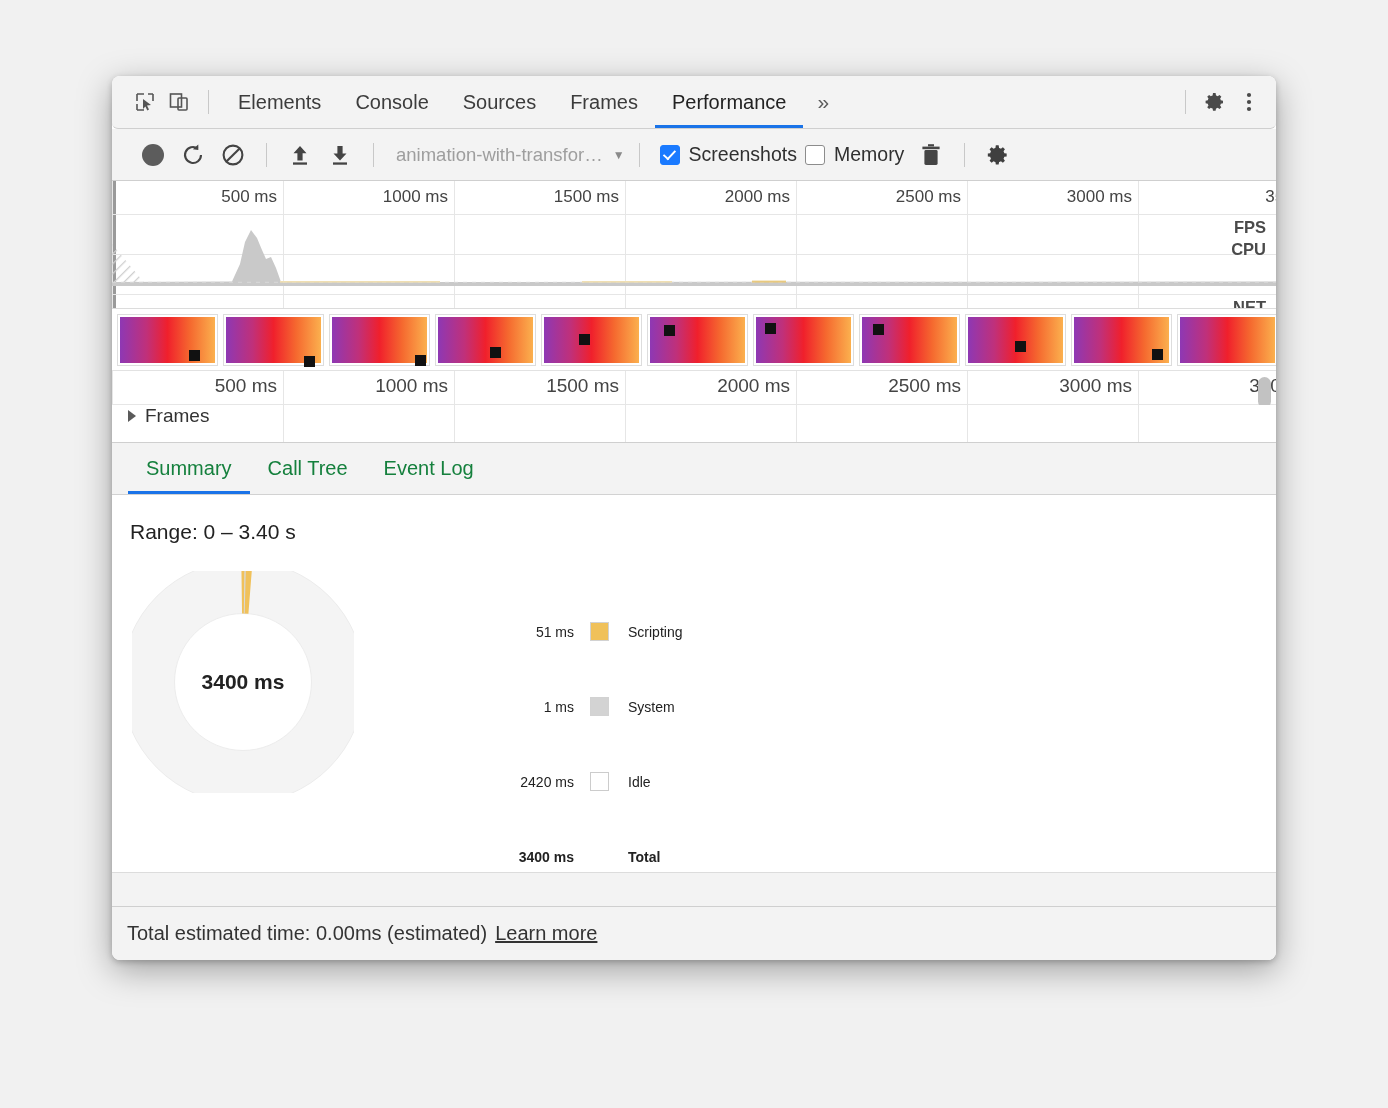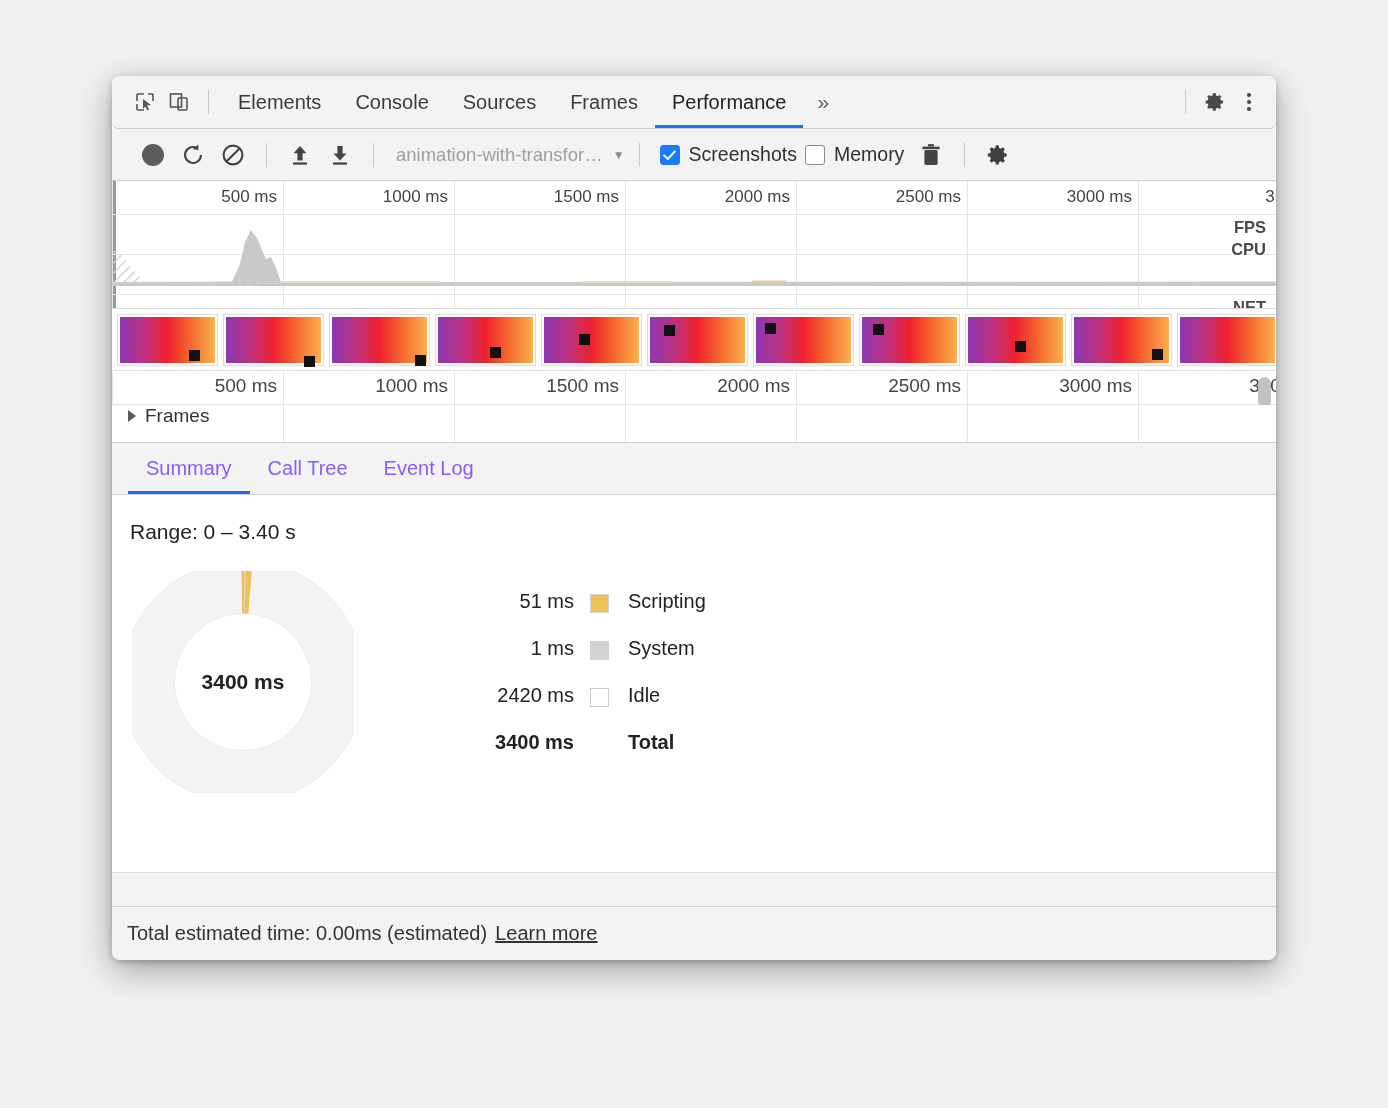--- a/index.html
+++ b/index.html
@@ -190,21 +190,21 @@
   
   .btabs {
     flex: 0 0 52px;
     background: #f3f3f3;
     border-bottom: 1px solid #d2d2d2;
     display: flex; align-items: stretch;
     padding-left: 16px;
   }
   .btab {
     display: flex; align-items: center; padding: 0 18px;
-    font-size: 20px; color: #8b5cf6; position: relative;
+    font-size: 20px; color: #15803d; position: relative;
   }
   .btab.active::after {
     content: ""; position: absolute; left: 0; right: 0; bottom: 0;
     height: 3px; background: #1a73e8;
   }
 
   
   .summary {
     flex: 1 1 auto; background: #fff;
     position: relative; overflow: hidden;
@@ -216,21 +216,21 @@
   .donut-wrap { position: absolute; left: 20px; top: 76px; width: 222px; height: 222px; }
   .donut-center {
     position: absolute; inset: 0;
     display: flex; align-items: center; justify-content: center;
     font-size: 21px; font-weight: bold; color: #222;
   }
   .legend {
     position: absolute; left: 340px; top: 95px;
     display: flex; flex-direction: column; gap: 24px;
   }
-  .leg-row { display: flex; align-items: flex-end; font-size: 20px; color: #222; }
+  .leg-row { display: flex; align-items: center; font-size: 14px; color: #222; margin-top: 32px; }
   .leg-val { width: 122px; text-align: right; }
   .leg-swatch {
     width: 19px; height: 19px; margin: 0 19px 0 16px;
     border: 1px solid #d2d2d2;
   }
   .leg-swatch.none { border-color: #ccc; background: #fff; }
   .leg-row.total { font-weight: bold; }
   .leg-row.total .leg-swatch { border: none; background: transparent; }
 
   

